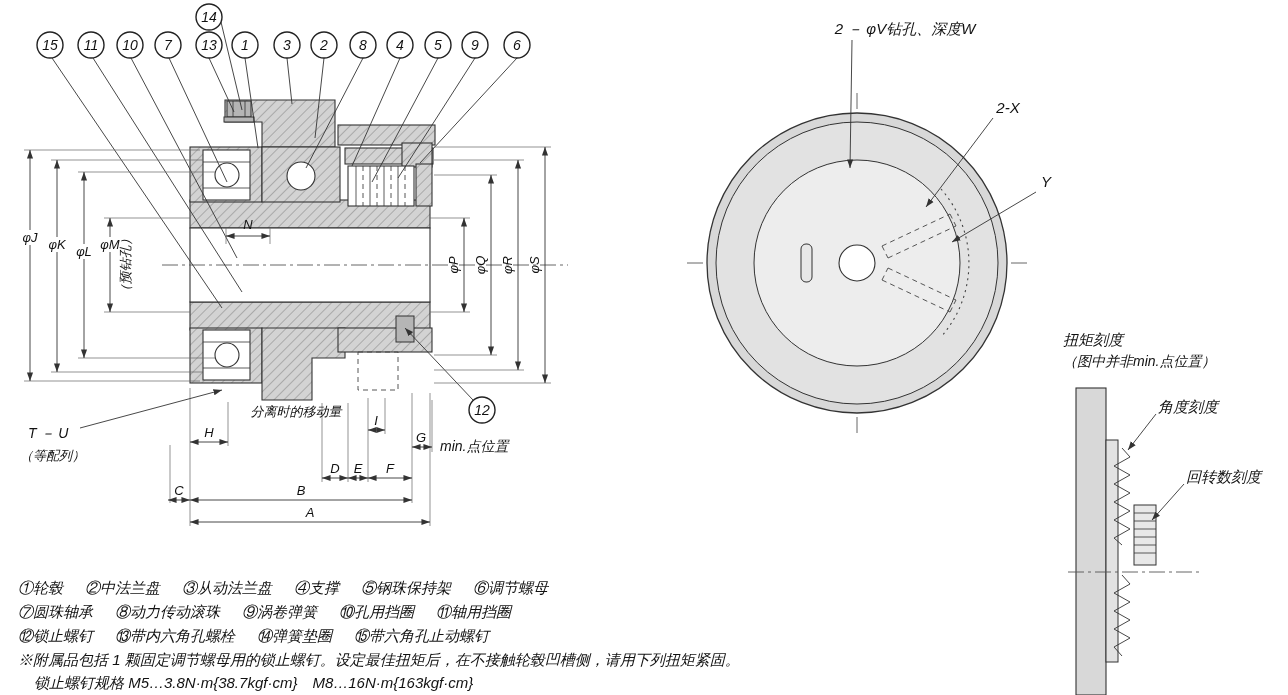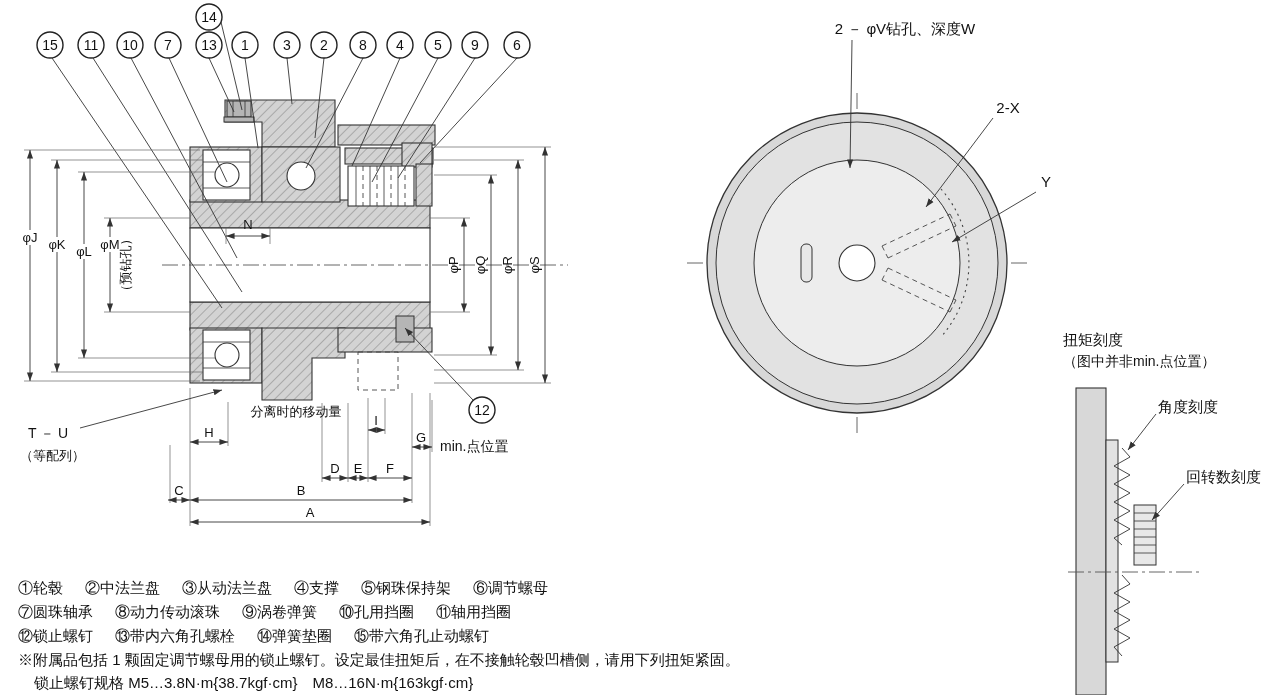--- a/index.html
+++ b/index.html
@@ -1,17 +1,17 @@
 <!DOCTYPE html>
 <html><head>
 <meta charset="utf-8">
 <style>
   html,body{margin:0;padding:0;background:#fff;}
   .page{position:relative;width:1288px;height:695px;background:#fff;overflow:hidden;
-        font-family:"Liberation Sans",sans-serif;}
+        font-family:"Liberation Sans",sans-serif;font-style:italic;}
   svg text{fill:#111;font-family:"Liberation Sans",sans-serif;}
   .co{fill:#fff;stroke:#222;stroke-width:1.4;}
   .cot{font-size:14px;text-anchor:middle;}
   .lbl{font-size:13px;text-anchor:middle;}
   .lblS{font-size:13px;}
   .cjk13{font-size:13px;}
   .cjk14{font-size:14px;}
   .cjk15{font-size:15px;}
   .mid{text-anchor:middle;}
   .dim{stroke:#333;stroke-width:0.9;}

